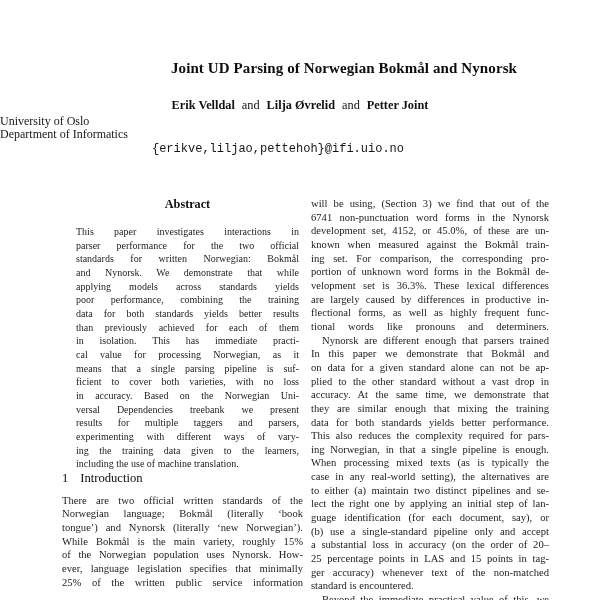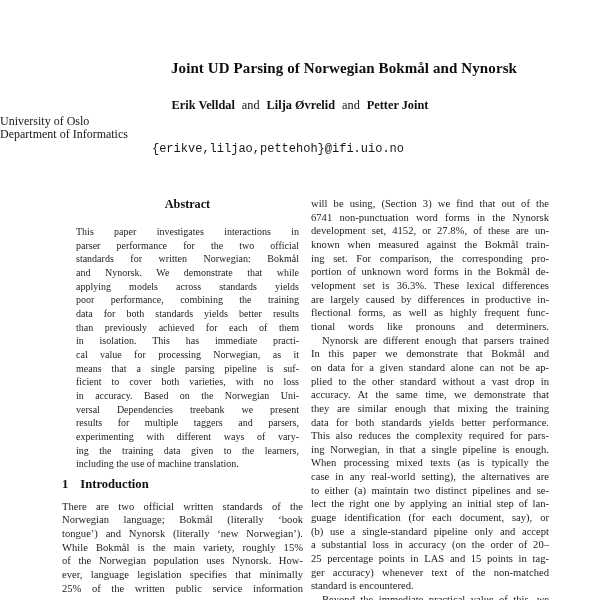--- a/index.html
+++ b/index.html
@@ -51,22 +51,22 @@
     font-size: 12.2px; font-weight: bold; color: #0f0f0f;
     line-height: 14px;
   }
   .abstract-body {
     margin: 14px 4px 0 14px;
     font-size: 10px;
     line-height: 13.65px;
     color: #1c1c1c;
   }
   .sec-head {
-    margin-top: 6px;
-    font-size: 12.6px; font-weight: bold; color: #0f0f0f;
+    margin-top: 0;
+    font-size: 12.6px; font-weight: normal; color: #0f0f0f;
     line-height: 15px;
   }
   .sec-num { display: inline-block; margin-right: 12px; }
   .body-par {
     font-size: 10.6px;
     line-height: 13.65px;
     color: #1c1c1c;
   }
   .col-left .body-par { margin-top: 8px; }
   .ln { text-align: justify; text-align-last: justify; }
@@ -122,21 +122,21 @@
         <div class="ln">of the Norwegian population uses Nynorsk. How-</div>
         <div class="ln">ever, language legislation specifies that minimally</div>
         <div class="ln">25% of the written public service information</div>
       </div>
   </div>
 
   <div class="col-right">
     <div class="body-par cont">
         <div class="ln">will be using, (Section 3) we find that out of the</div>
         <div class="ln">6741 non-punctuation word forms in the Nynorsk</div>
-        <div class="ln">development set, 4152, or 27.8%, of these are un-</div>
+        <div class="ln">development set, 4152, or 45.0%, of these are un-</div>
         <div class="ln">known when measured against the Bokmål train-</div>
         <div class="ln">ing set. For comparison, the corresponding pro-</div>
         <div class="ln">portion of unknown word forms in the Bokmål de-</div>
         <div class="ln">velopment set is 36.3%. These lexical differences</div>
         <div class="ln">are largely caused by differences in productive in-</div>
         <div class="ln">flectional forms, as well as highly frequent func-</div>
         <div class="ln">tional words like pronouns and determiners.</div>
       </div>
     <div class="body-par indent">
         <div class="ln">Nynorsk are different enough that parsers trained</div>

